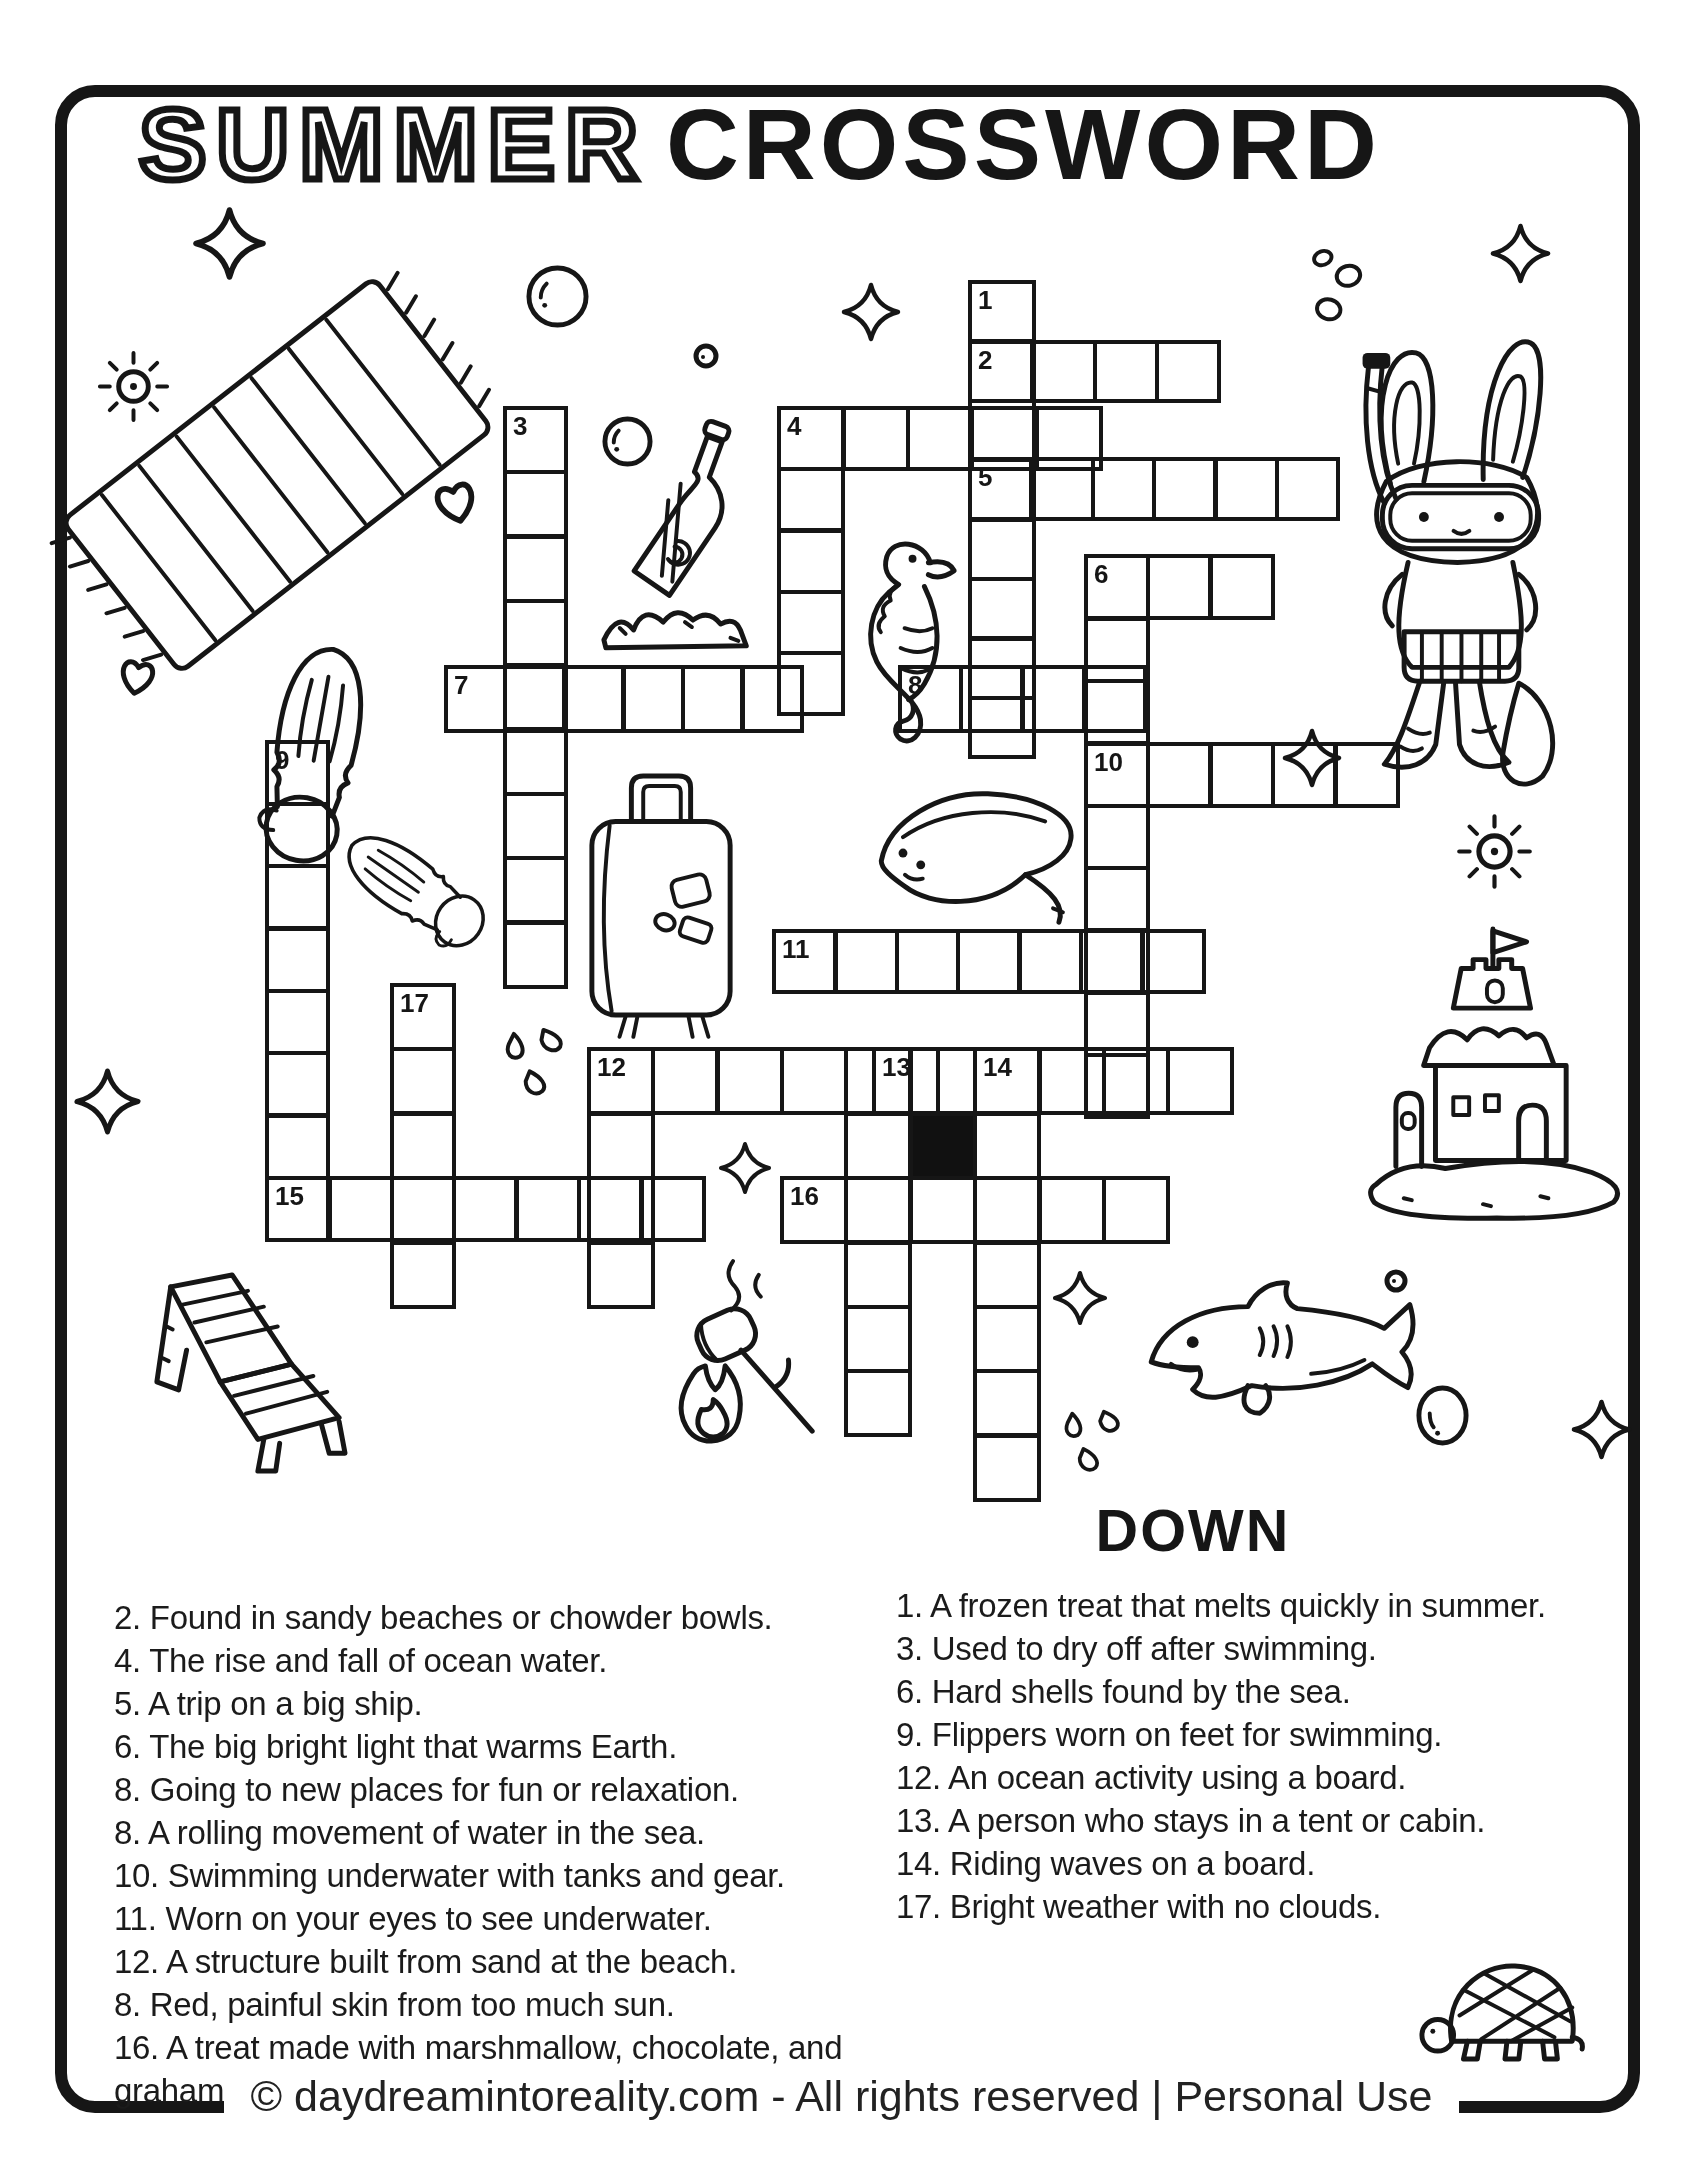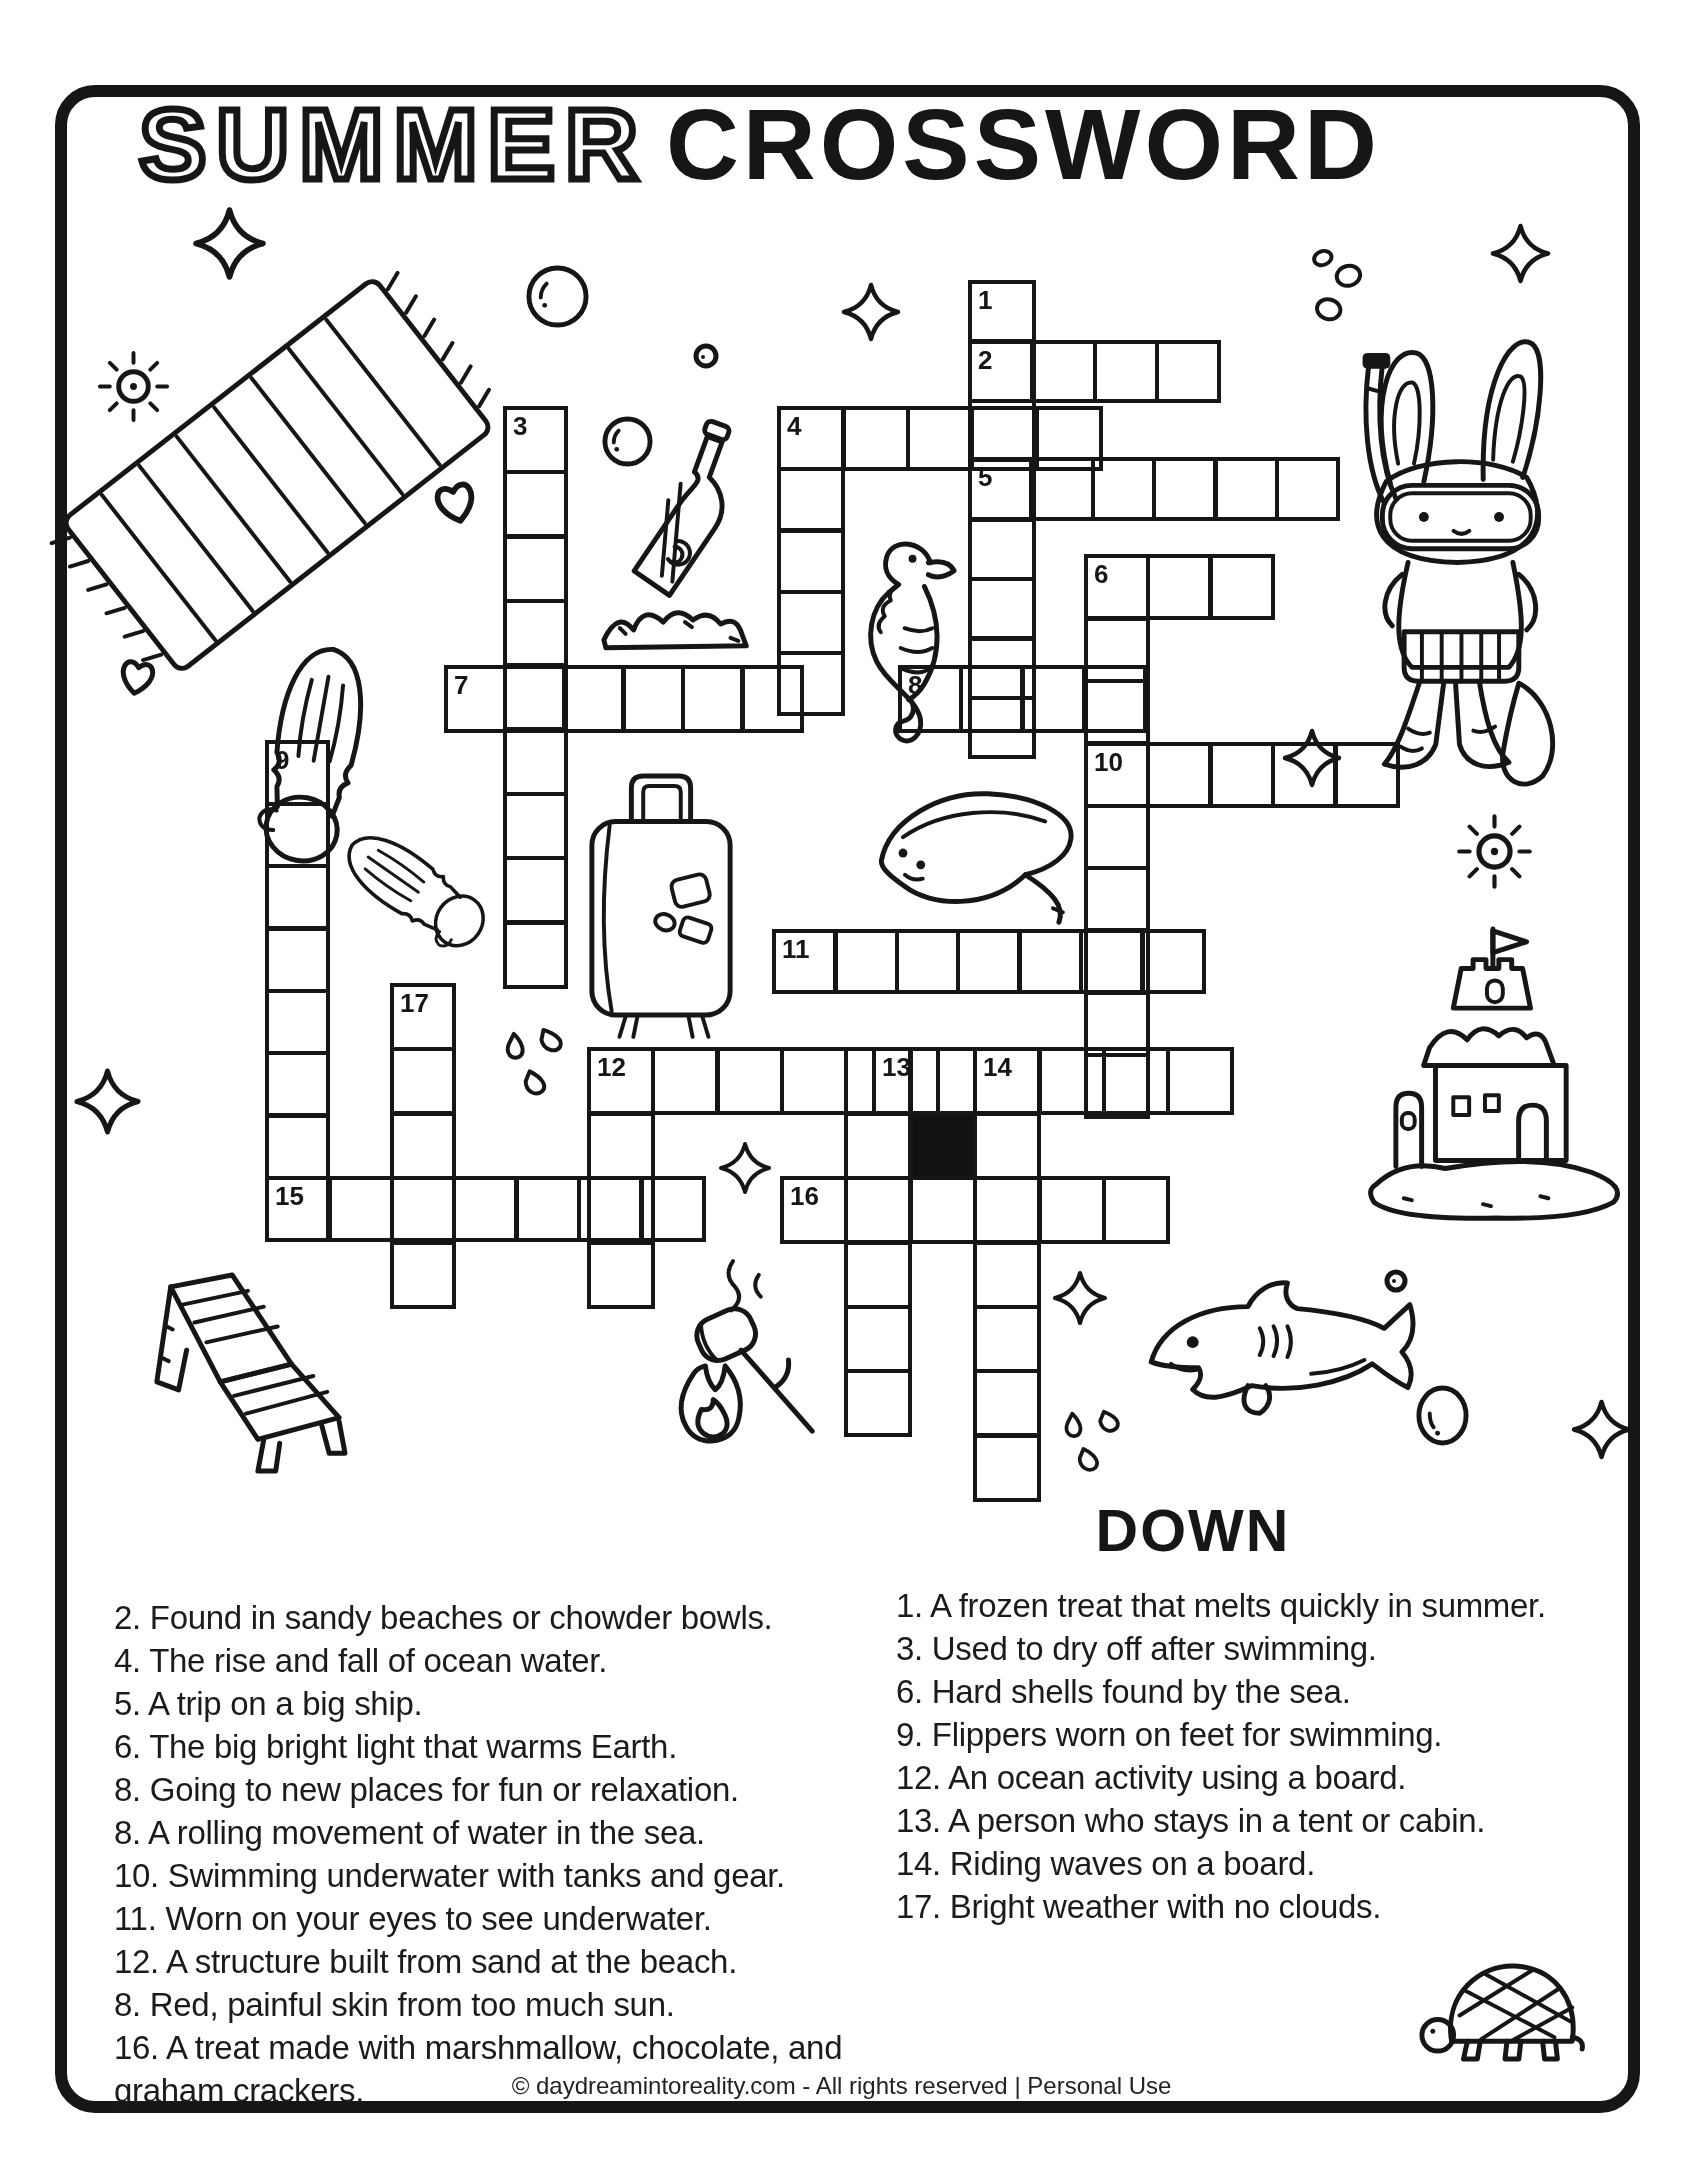--- a/index.html
+++ b/index.html
@@ -17,21 +17,21 @@
   .cell .num{position:absolute;top:1px;left:6px;font-size:26px;font-weight:bold;color:#161616;}
   .blackcell{position:absolute;background:#111111;border:4px solid #161616;box-sizing:border-box;z-index:6;}
   
   .clue-header{position:absolute;transform:translateX(-50%);font-size:59px;font-weight:900;
                letter-spacing:2px;color:#161616;}
   .clue-list{position:absolute;list-style:none;margin:0;padding:0;
              font-size:33px;line-height:43px;letter-spacing:-0.3px;color:#1b1b1b;}
   .clue-list li{margin:0;}
   
   #footer{position:absolute;left:0;top:2072px;width:1683px;text-align:center;z-index:20;}
-  #footer span{display:inline-block;background:#ffffff;padding:0 26px;font-size:24px;color:#222222;}
+  #footer span{display:inline-block;background:#ffffff;padding:0 26px;font-size:43px;color:#222222;}
   
   .deco{position:absolute;z-index:2;}
   .deco svg{overflow:visible;display:block;}
   .stk{fill:none;stroke:#161616;stroke-width:5;stroke-linecap:round;stroke-linejoin:round;}
   .stk-thin{fill:none;stroke:#161616;stroke-width:4;stroke-linecap:round;stroke-linejoin:round;}
   .fil{fill:#161616;stroke:none;}
 </style>
 </head>
 <body>
 

